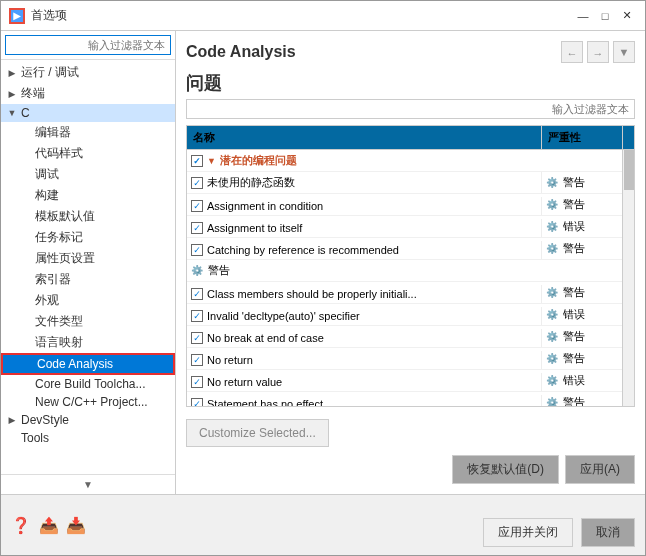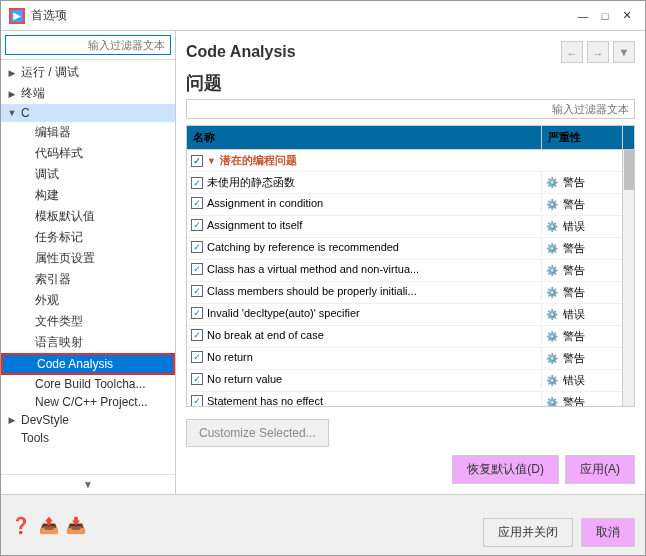--- a/index.html
+++ b/index.html
@@ -218,21 +218,21 @@
       flex-shrink: 0;
     }
     
     .table-scroll {
       flex: 1;
       overflow-y: auto;
     }
     
     .table-row {
       display: flex;
-      align-items: flex-start;
+      align-items: flex-end;
       border-bottom: 1px solid #f0f0f0;
       font-size: 11px;
     }
     
     .row-name {
       flex: 1;
       padding: 3px 4px;
       display: flex;
       align-items: center;
       gap: 4px;
@@ -320,21 +320,21 @@
     
     .bottom-right {
       display: flex;
       gap: 8px;
       margin-top: 15px;
     }
     
     .bottom-btn {
       padding: 5px 14px;
       border: 1px solid #ccc;
-      background: #f0abfc;
+      background: #a3a3a3;
       font-size: 12px;
       cursor: pointer;
       color: #333;
     }
     
     .bottom-btn.primary {
       background: #f0f0f0;
       color: #333;
     }
     
@@ -568,24 +568,20 @@
                 <div class="checkbox checked"></div>
                 <span>Catching by reference is recommended</span>
               </div>
               <div class="row-severity">
                 <span class="severity-icon warning-icon">⚙️</span>
                 <span class="severity-text">警告</span>
               </div>
             </div>
 
             <div class="table-row">
-              <div class="row-name">
-                <div class="checkbox checked"></div>
-                <span>Class has a virtual method and non-virtua...</span>
-              </div>
               <div class="row-severity">
                 <span class="severity-icon warning-icon">⚙️</span>
                 <span class="severity-text">警告</span>
               </div>
             </div>
 
             <div class="table-row">
               <div class="row-name">
                 <div class="checkbox checked"></div>
                 <span>Class members should be properly initiali...</span>

